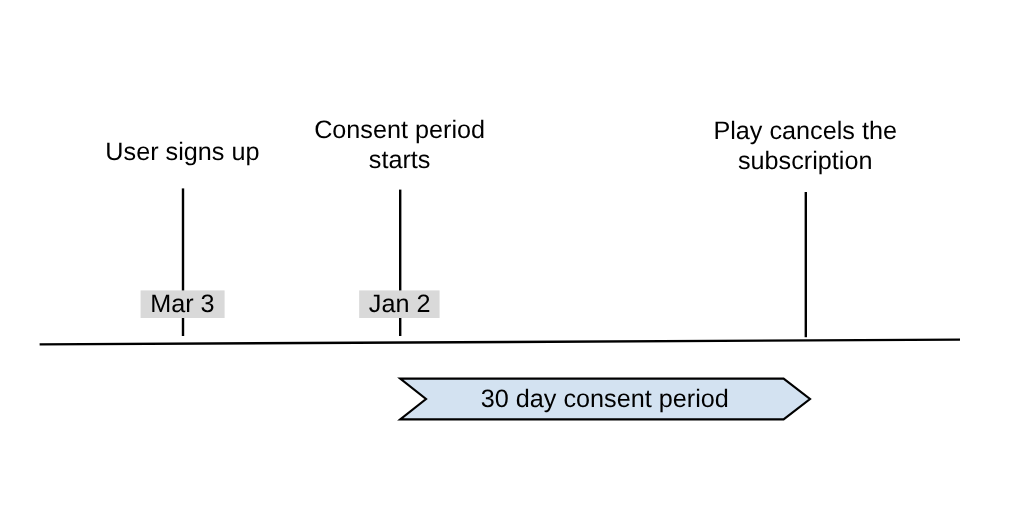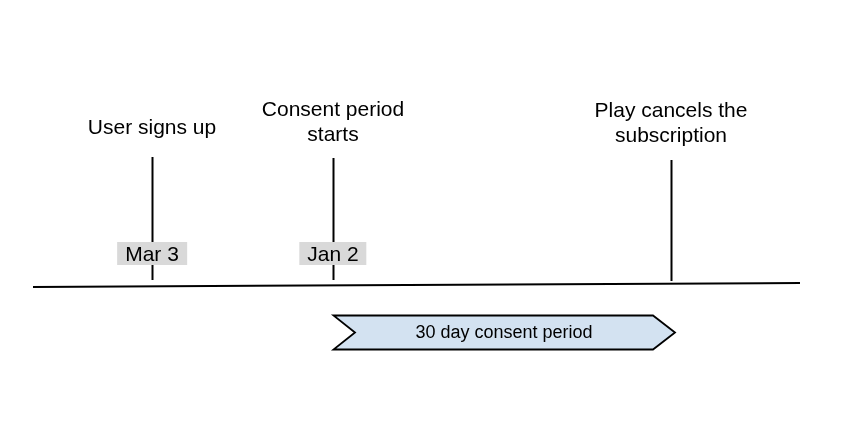--- a/index.html
+++ b/index.html
@@ -45,21 +45,21 @@
     white-space: nowrap;
   }
   .date-chip.mar { left: 152px; }
   .date-chip.apr { left: 333px; }
   .date-chip.may { left: 671px; }
   .banner-label {
     position: absolute;
     left: 504px;
     top: 321px;
     transform: translateX(-50%);
-    font-size: 18px;
+    font-size: 21px;
     line-height: 23px;
     white-space: nowrap;
   }
 </style>
 </head>
 <body>
 
 <div class="stage">
 
   <svg class="drawing" viewBox="0 0 852 426">

